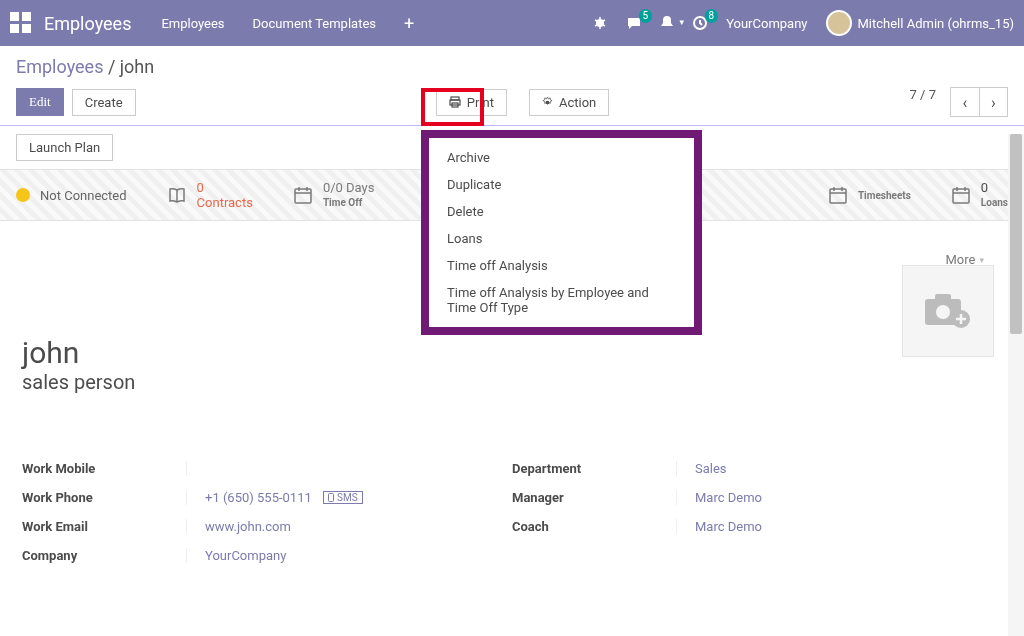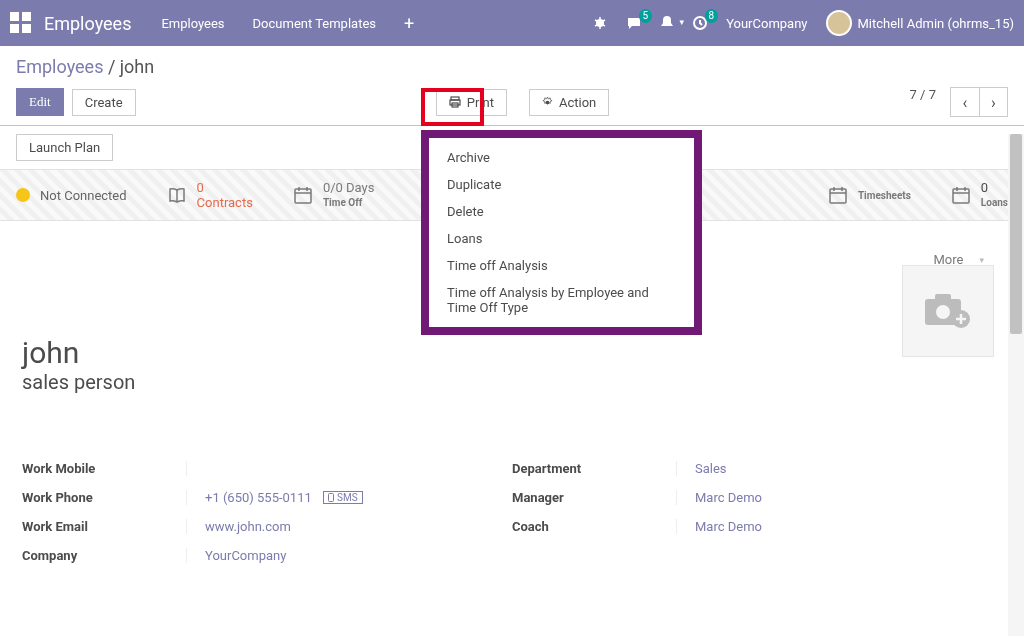--- a/index.html
+++ b/index.html
@@ -39,21 +39,21 @@
 
   
   .statstrip { margin-top:8px; background: repeating-linear-gradient(45deg, #f9f9f9, #f9f9f9 5px, #f0f0f0 5px, #f0f0f0 10px); border-top:1px solid #e2e2e2; border-bottom:1px solid #e2e2e2; display:flex; align-items:center; padding:10px 16px; gap:40px; position:relative; }
   .stat { display:flex; align-items:center; gap:10px; cursor:pointer; }
   .stat .num { color:#E8684A; font-size:13px; }
   .stat .label { color:#7a7a7a; font-size:10px;font-weight:bold; }
   .stat .num.gray { color:#7a7a7a; }
   .stat-text { display:flex; flex-direction:column; line-height:15px; }
   .stat-inline { color:#666; }
   .stat.loans .num { color:#4c4c4c; }
-  .more-btn { color:#7a7a7a; cursor:pointer; display:flex; align-items:center; gap:16px; position:absolute; right:40px; bottom:-22px; }
+  .more-btn { color:#7a7a7a; cursor:pointer; display:flex; align-items:center; gap:4px; position:absolute; right:40px; bottom:-22px; }
 
   
   .form-sheet { padding: 30px 22px 20px 22px; position:relative; }
   .photo { position:absolute; top:20px; right:30px; width:92px; height:92px; background:#f5f5f5; border:1px solid #e5e5e5; display:flex; align-items:center; justify-content:center; }
   .emp-name { font-size:30px; color:#4c4c4c; margin-top:60px; }
   .emp-title { font-size:20px; color:#4c4c4c; }
 
   .fieldgrid { display:flex; margin-top:60px; gap:0; }
   .fieldcol { flex:1; }
   .fieldrow { display:flex; padding:7px 0; }

